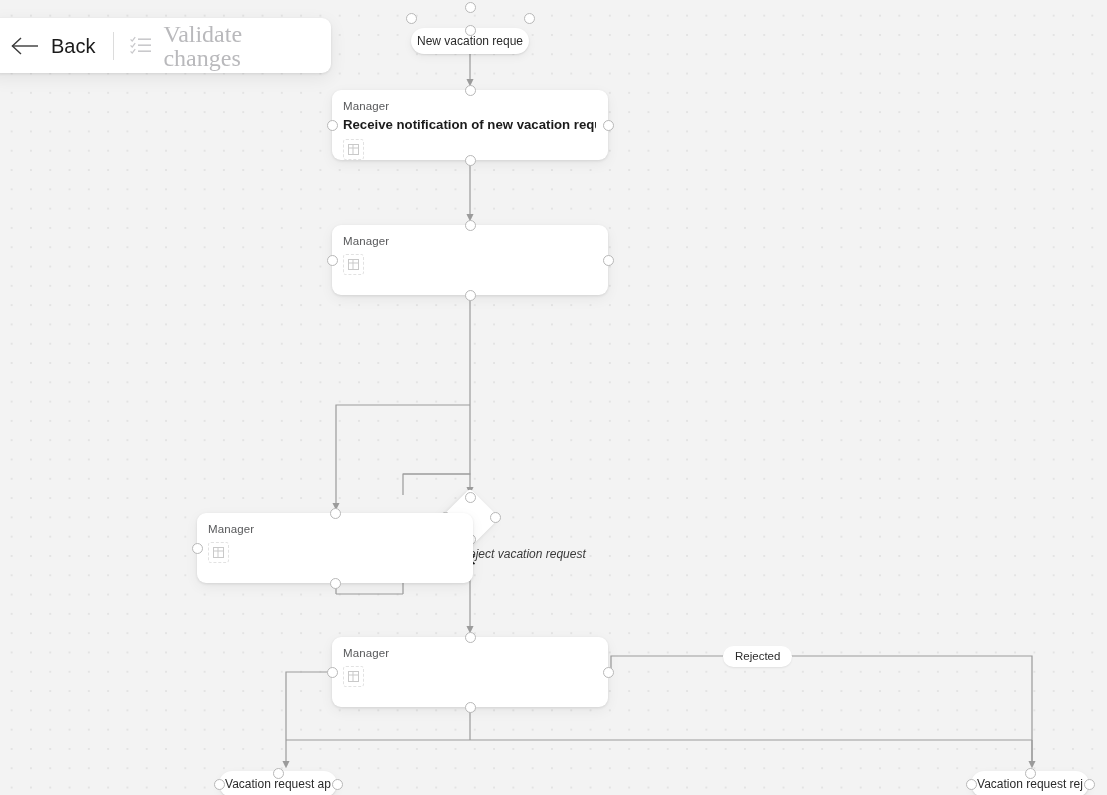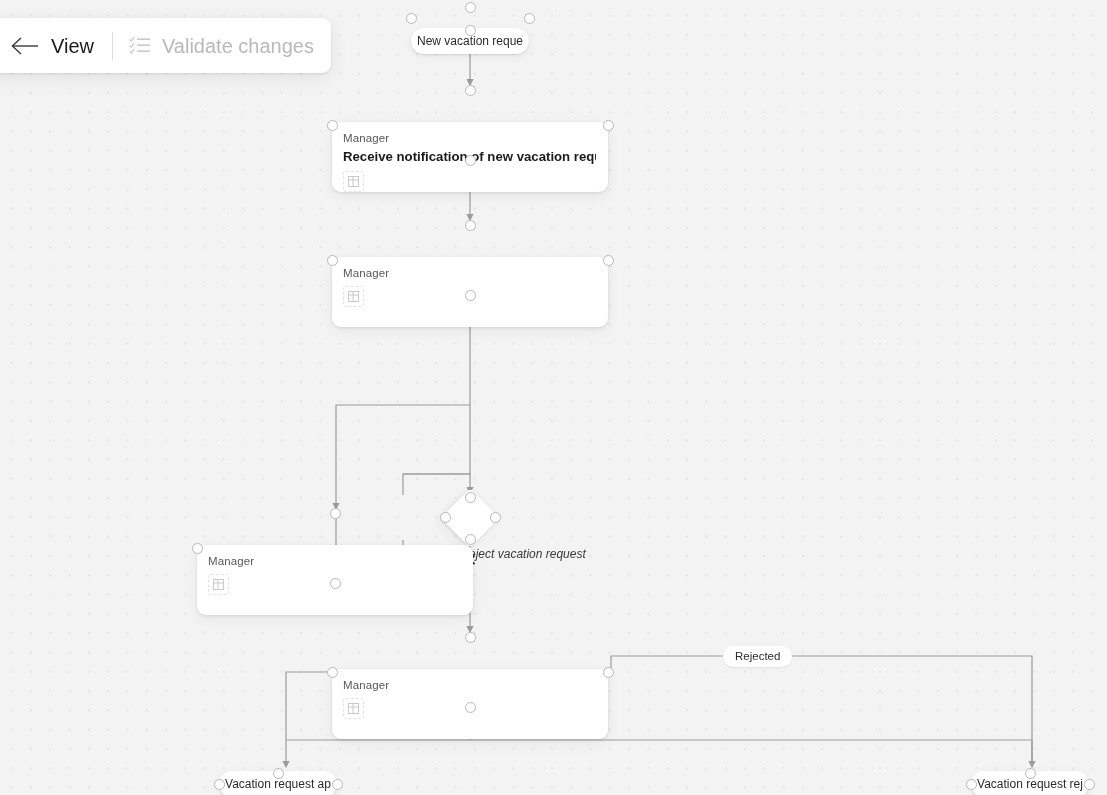--- a/index.html
+++ b/index.html
@@ -42,21 +42,20 @@
   }
 
   
   .task {
     width: 276px;
     height: 70px;
     background: #ffffff;
     border-radius: 9px;
     box-shadow: 0 1px 3px rgba(0,0,0,.10), 0 4px 14px rgba(0,0,0,.055);
     padding: 9px 12px 0 11px;
-    margin-top: 32px;
   }
   .task .role {
     font-size: 11.5px;
     color: #58595b;
     line-height: 14px;
     letter-spacing: .1px;
   }
   .task .title {
     font-size: 13.2px;
     font-weight: bold;
@@ -177,23 +176,24 @@
     padding: 4px 10px;
     border-radius: 5px;
     cursor: pointer;
   }
   .tb-label-back {
     font-size: 20px;
     color: #1b1b1b;
     line-height: 24px;
   }
   .tb-label-validate {
-    font-size: 20px;
+    font-size: 24px;
     color: #b9b9bc;
     line-height: 24px;
+    font-family: Liberation Serif, serif;
   }
   .tb-sep {
     width: 1px;
     height: 28px;
     background: #dcdcdc;
     margin: 0 6px 0 8px;
   }
 </style>
 </head>
 <body>
@@ -337,21 +337,21 @@
   <div class="handle" style="left:1084px; top:779px;"></div>
 
   <div id="toolbar">
     <div class="tb-btn">
       <span style="display:flex;align-items:center;">
         <svg width="30" height="20" viewBox="0 0 30 20">
           <line x1="2" y1="10" x2="28" y2="10" stroke="#3a3a3a" stroke-width="1.4"></line>
           <polyline points="11,2 2.4,10 11,18" fill="none" stroke="#3a3a3a" stroke-width="1.4"></polyline>
         </svg>
       </span>
-      <span class="tb-label-back">View</span>
+      <span class="tb-label-back">Back</span>
     </div>
     <div class="tb-sep"></div>
     <div class="tb-btn">
       <span style="display:flex;align-items:center;">
         <svg width="22" height="19" viewBox="0 0 22 19">
           <polyline points="0.6,3.4 2.2,5.1 5.2,1.2" fill="none" stroke="#c9c9cc" stroke-width="1.3"></polyline>
           <polyline points="0.6,9.4 2.2,11.1 5.2,7.2" fill="none" stroke="#c9c9cc" stroke-width="1.3"></polyline>
           <polyline points="0.6,15.4 2.2,17.1 5.2,13.2" fill="none" stroke="#c9c9cc" stroke-width="1.3"></polyline>
           <line x1="8" y1="3.2" x2="21" y2="3.2" stroke="#c9c9cc" stroke-width="1.6"></line>
           <line x1="8" y1="9.2" x2="21" y2="9.2" stroke="#c9c9cc" stroke-width="1.6"></line>

